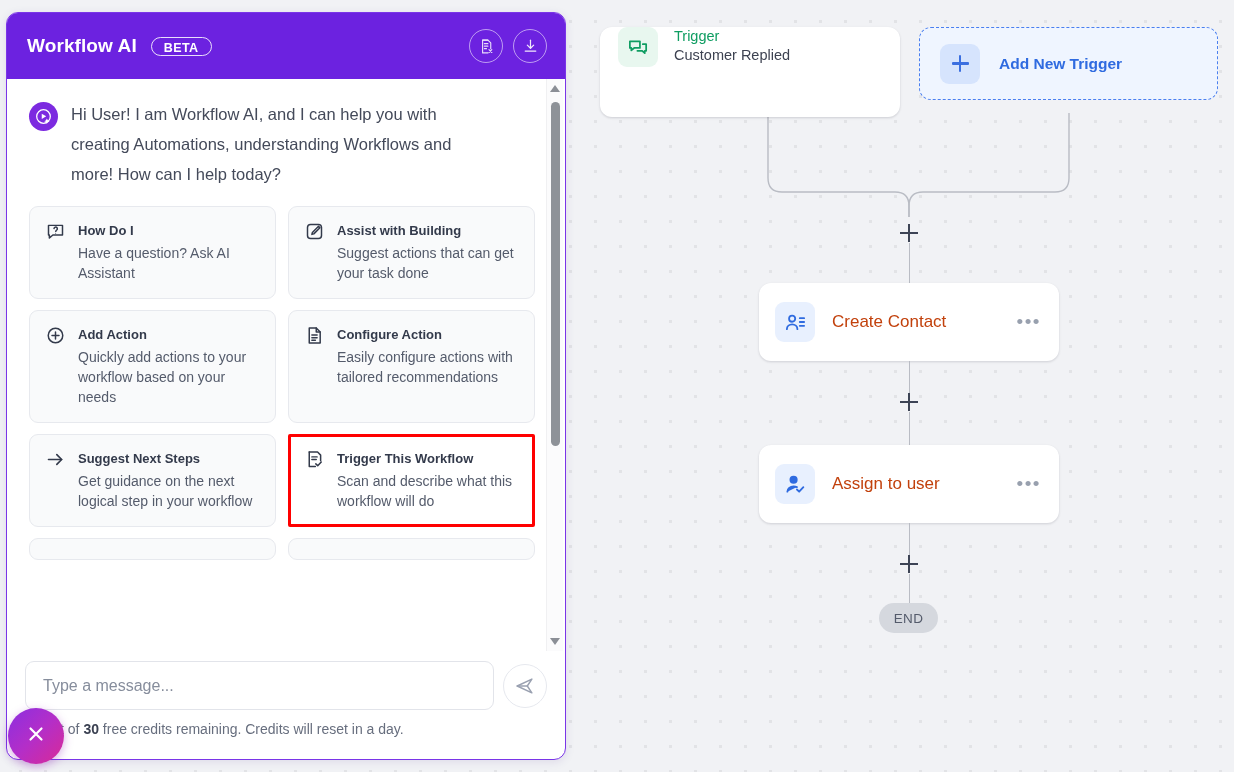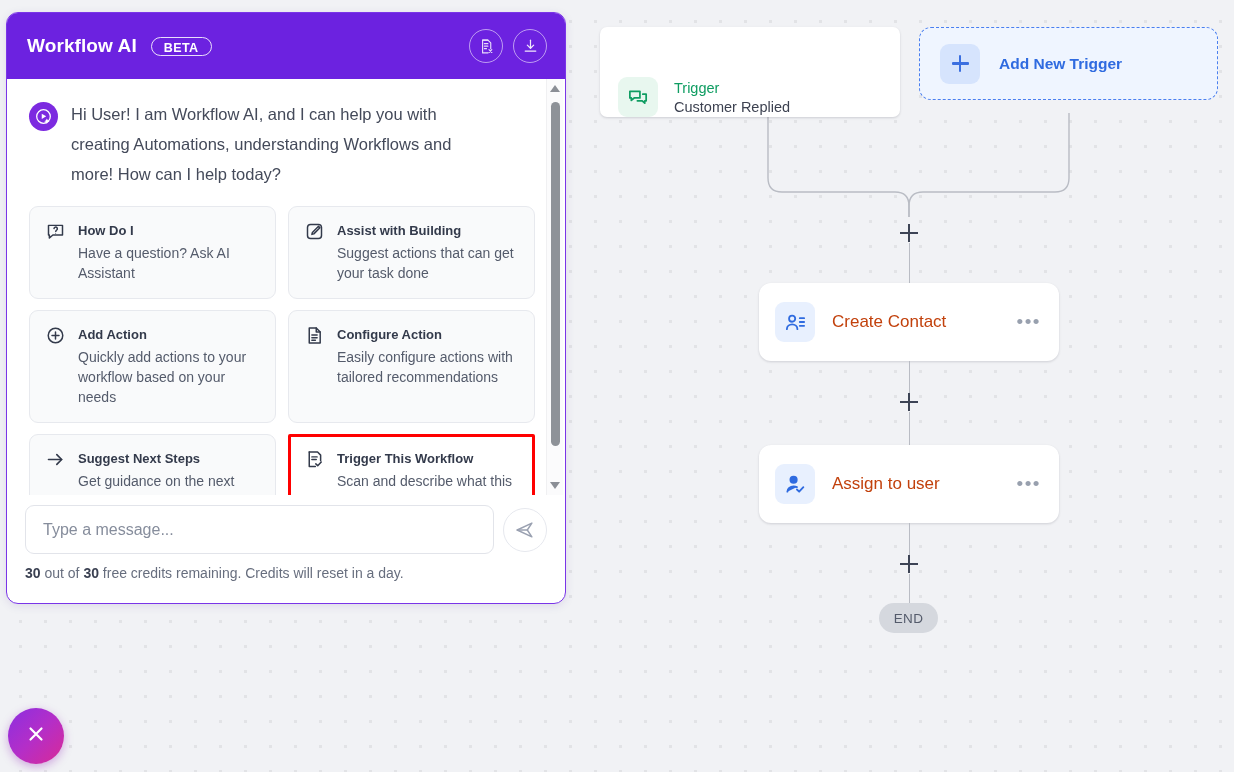--- a/index.html
+++ b/index.html
@@ -22,24 +22,24 @@
     background-color: #f1f2f5;
     background-image: radial-gradient(circle, #e2e3e6 1.6px, transparent 1.7px);
     background-size: 25px 25px;
     background-position: 8px 9px;
   }
 
   
   .wf-card {
     position: absolute;
     background: #ffffff;
-    border-radius: 7px;
+    border-radius: 12px;
     box-shadow: 0 1px 3px rgba(16,24,40,0.10), 0 1px 2px rgba(16,24,40,0.06);
     display: flex;
-    align-items: flex-end;
+    align-items: flex-start;
     box-sizing: border-box;
   }
   #trigger-card {
     left: 600px; top: 27px; width: 300px; height: 90px;
     padding: 0 18px;
   }
   .trig-icon {
     width: 40px; height: 40px; border-radius: 9px;
     background: #e8f7ef;
     display: flex; align-items: center; justify-content: center;
@@ -134,21 +134,21 @@
     background: #d5d8de;
     border-radius: 15px;
     display: flex; align-items: center; justify-content: center;
     font-size: 13.5px; color: #545b6b; letter-spacing: .3px;
   }
 
   
   #chat-panel {
     position: absolute;
     left: 6px; top: 12px;
-    width: 560px; height: 592px;
+    width: 560px; height: 748px;
     background: #ffffff;
     border: 1.6px solid #7a35e8;
     border-radius: 12px;
     box-sizing: border-box;
     overflow: hidden;
     display: flex; flex-direction: column;
     box-shadow: 0 2px 10px rgba(60,20,130,0.10);
   }
   #chat-header {
     height: 66px;

